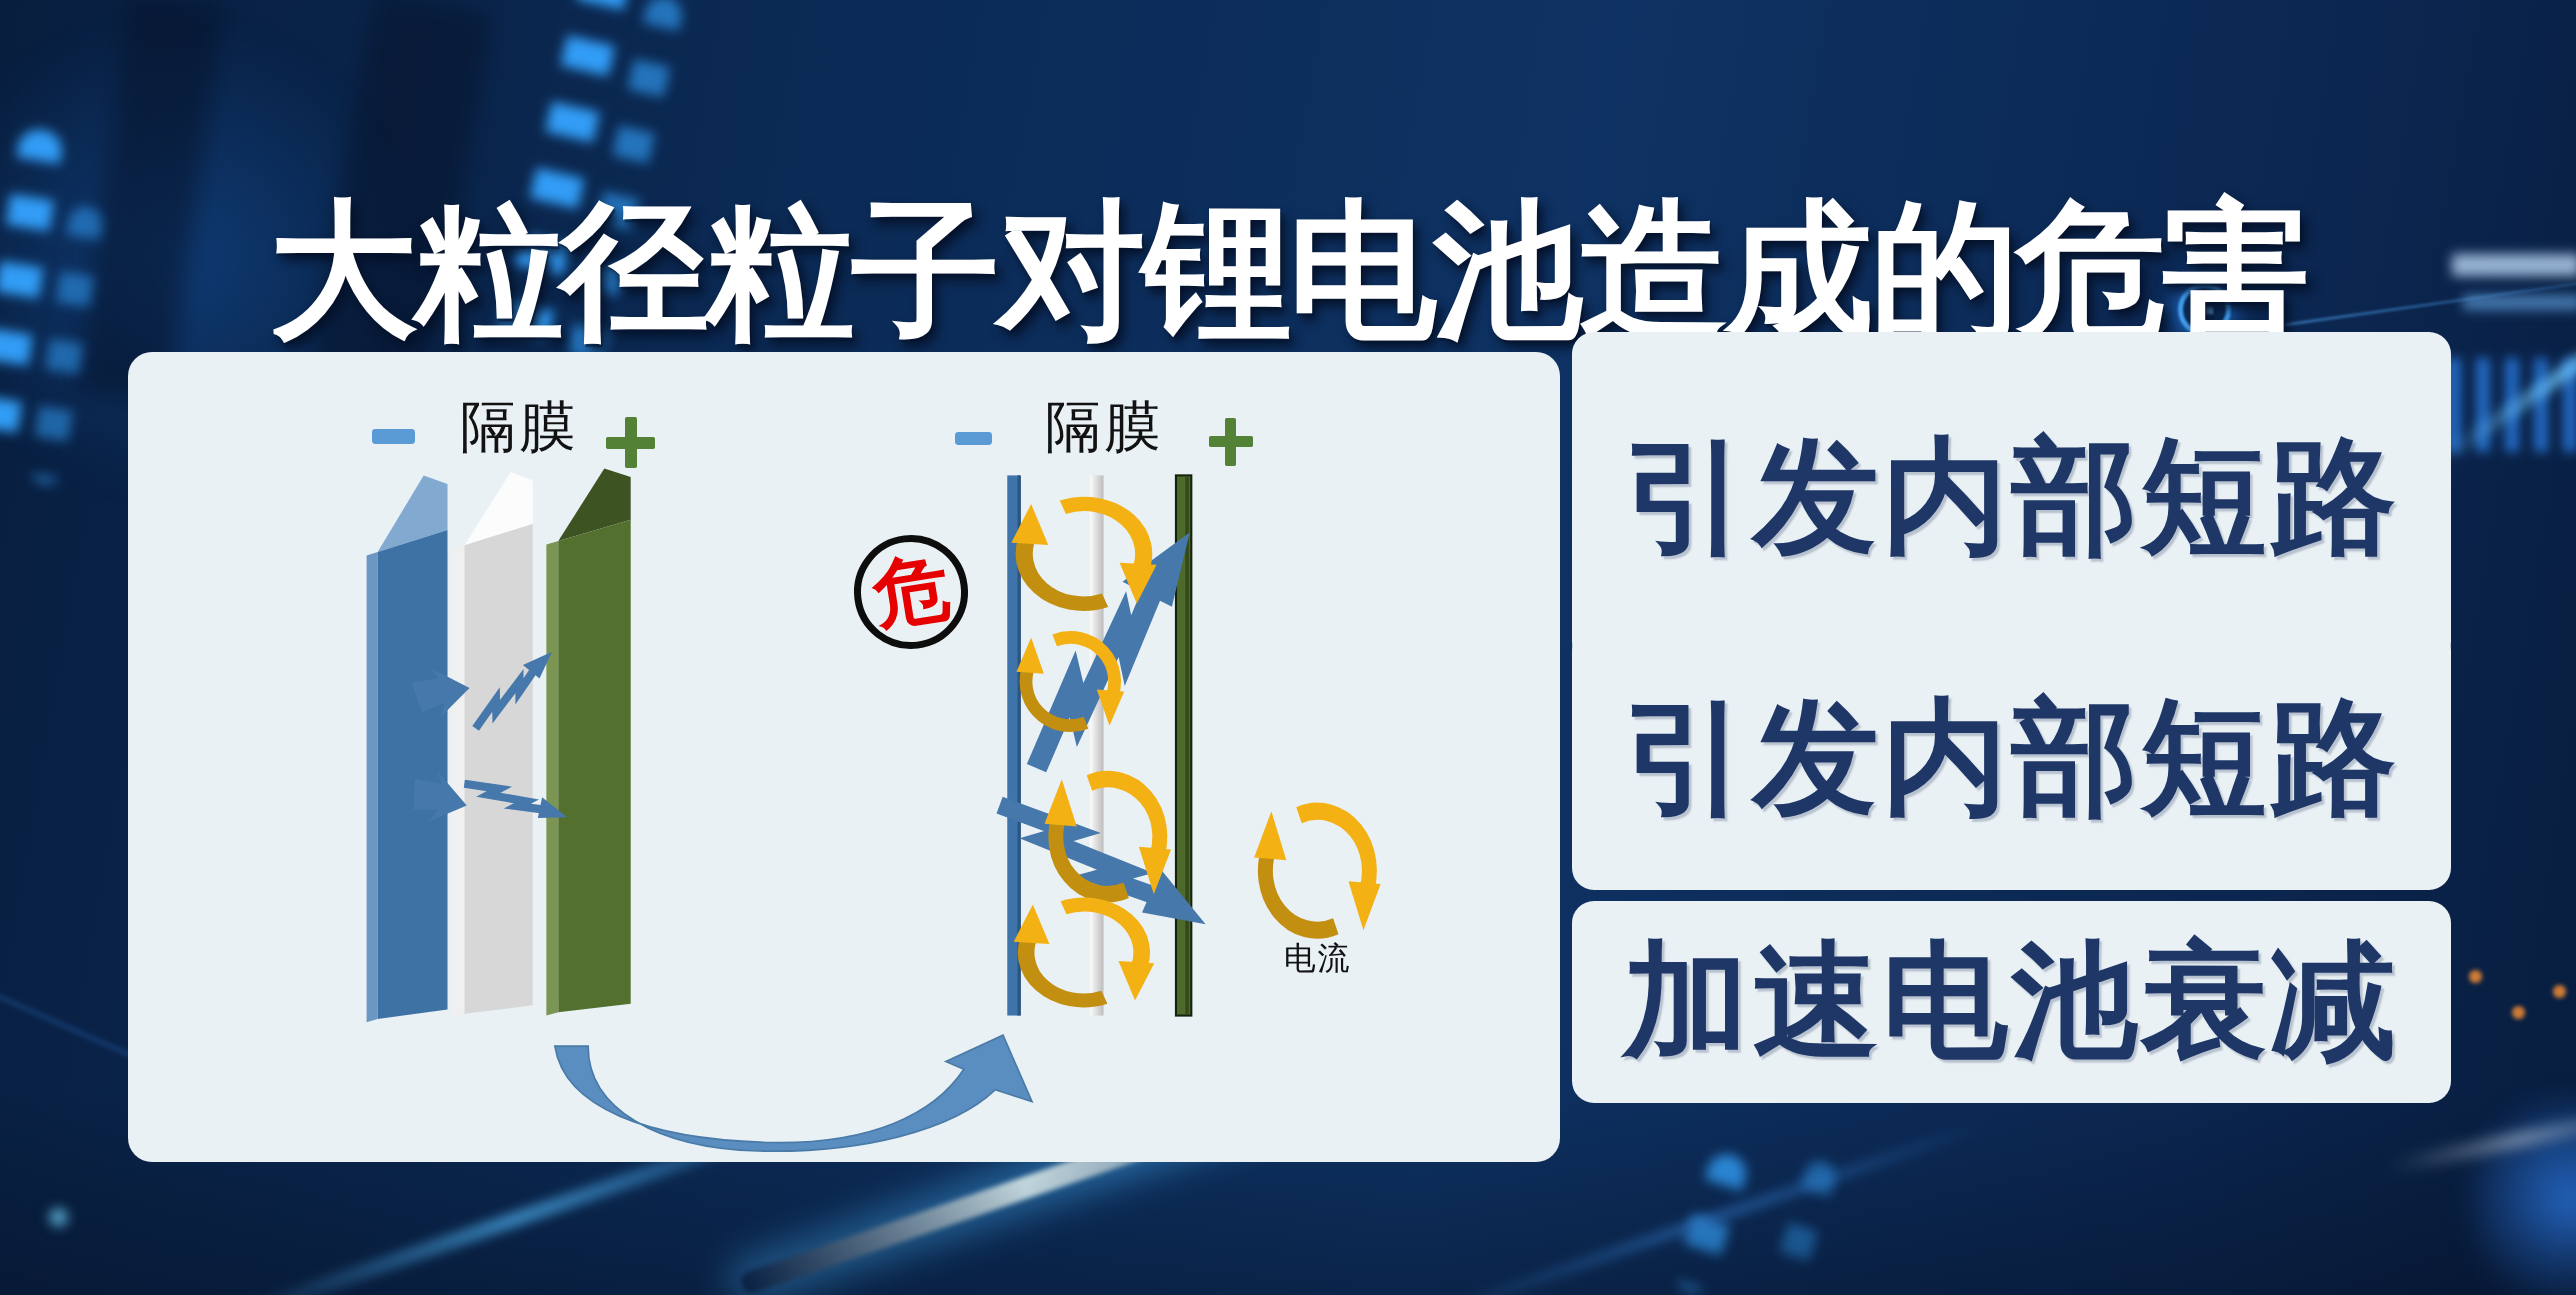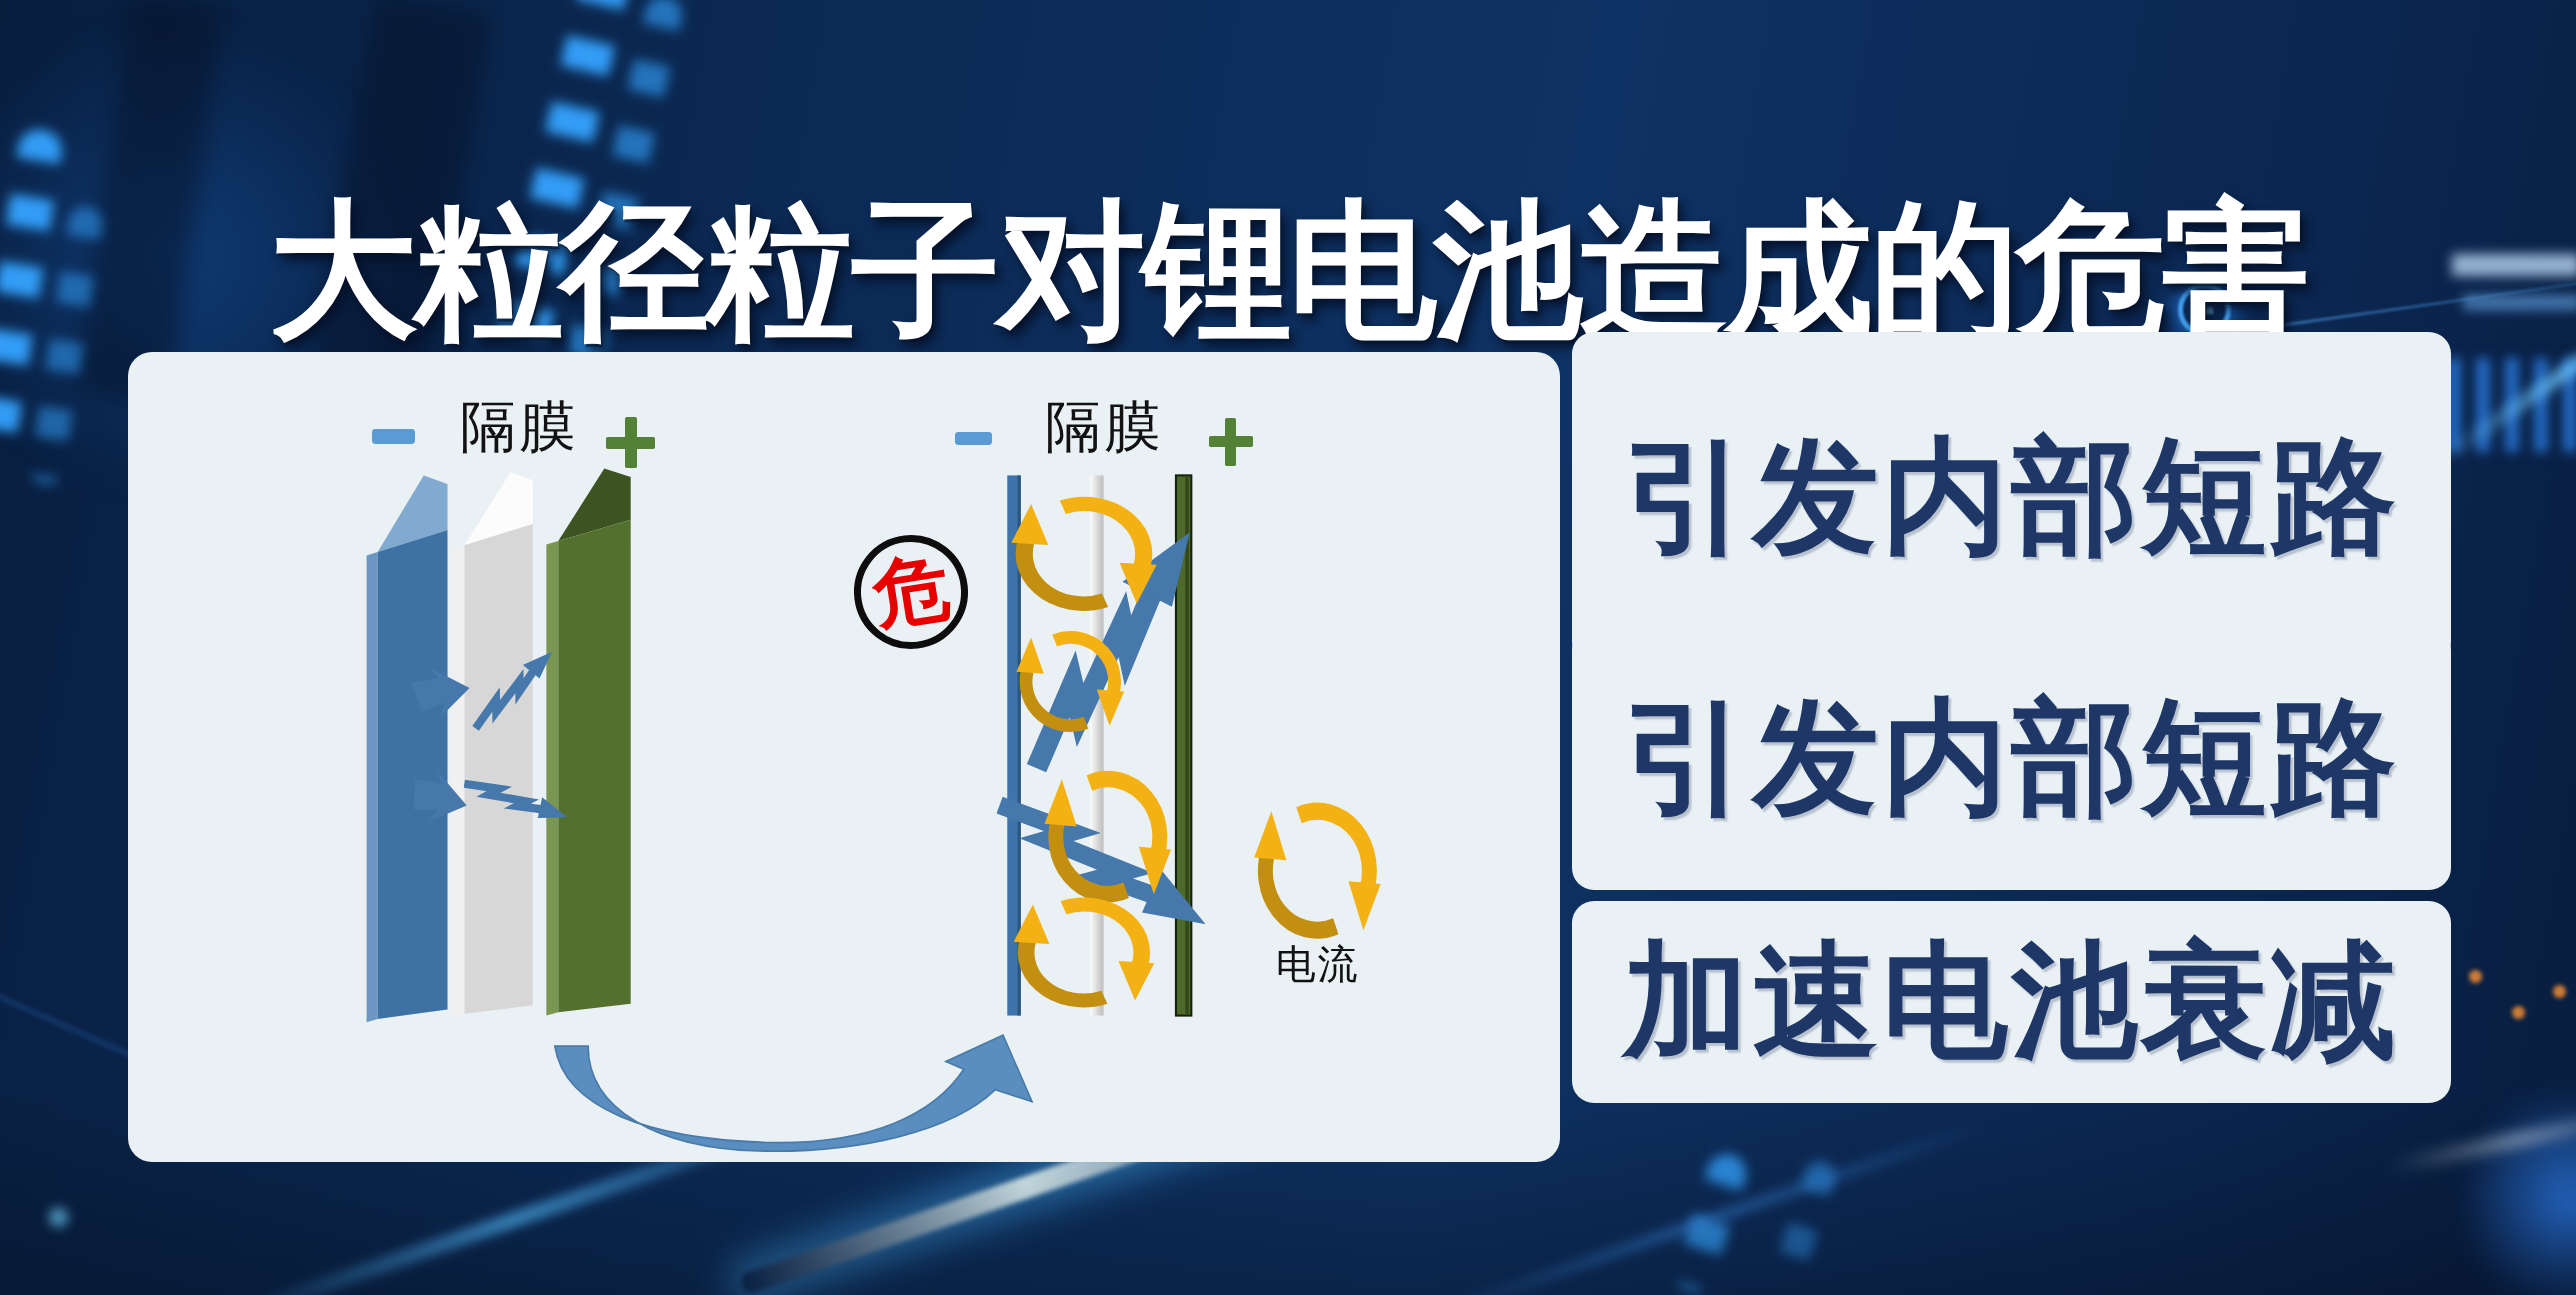--- a/index.html
+++ b/index.html
@@ -71,21 +71,21 @@
   .hazard-box span{font-size:126px;font-weight:900;letter-spacing:3.4px;color:#1e3766;
                    text-shadow:2.6px 3.4px 1.7px rgba(125,135,160,.45);white-space:nowrap;}
 
   
   .diagram-svg{position:absolute;left:0;top:0;width:2576px;height:1295px;pointer-events:none;}
 
   
   .dlabel{position:absolute;color:#121212;font-weight:400;text-align:center;white-space:nowrap;}
   .sep-left {left:426px; top:390px;width:187px;font-size:56px;letter-spacing:3.4px;}
   .sep-right{left:1011px;top:390px;width:187px;font-size:56px;letter-spacing:3.4px;}
-  .cur-label{left:1241px;top:937px;width:153px;font-size:40px;letter-spacing:1.7px;}
+  .cur-label{left:1241px;top:937px;width:153px;font-size:32px;letter-spacing:1.7px;}
   .minus{position:absolute;background:#5b9bd5;border-radius:3.4px;}
   .m-left {left:372px; top:429px;width:43px;height:14.5px;}
   .m-right{left:955px;top:432px;width:37px;height:12.8px;}
   .plus{position:absolute;}
   .p-left {left:606px; top:417px;width:49px;height:51px;}
   .p-right{left:1209px;top:418px;width:44px;height:48px;}
   .plus i{position:absolute;background:#538135;border-radius:1.7px;}
   .p-left  i.h{left:0;top:19.6px;width:49px;height:12px;} .p-left  i.v{left:19px;top:0;width:12px;height:51px;}
   .p-right i.h{left:0;top:18px;width:44px;height:11px;} .p-right i.v{left:16px;top:0;width:11px;height:48px;}
   .stamp{position:absolute;left:854px;top:535px;width:114px;height:114px;border:7.7px solid #0d0d0d;

